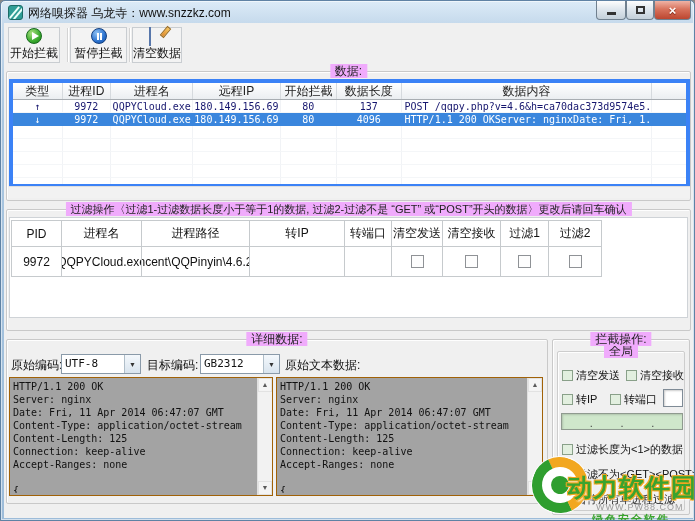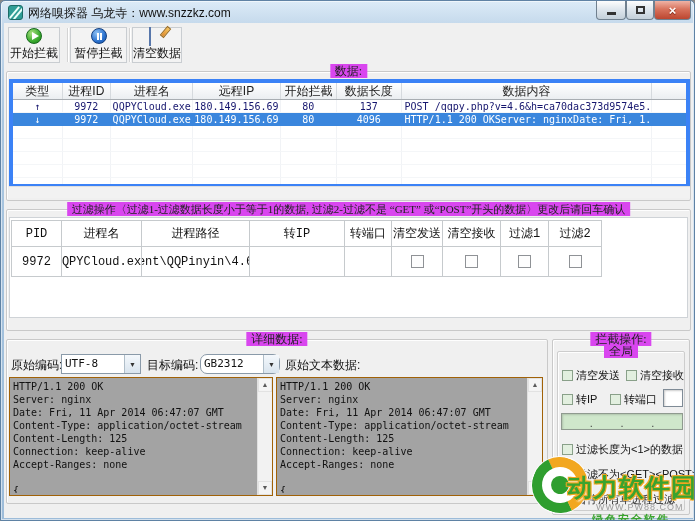--- a/index.html
+++ b/index.html
@@ -39,39 +39,39 @@
     border:1px solid #123f80; }
   .ic-pause::before, .ic-pause::after { content:""; position:absolute; top:4px; width:2px; height:7px; background:#fff; }
   .ic-pause::before { left:5px; } .ic-pause::after { left:8px; }
   .ic-doc { width:13px; height:14px; margin:1px auto; background:
     repeating-linear-gradient(180deg,#fff 0 2px,#9db6dd 2px 3px); border:1px solid #5877ab; }
   .ic-doc::after { content:""; position:absolute; right:-3px; top:-2px; width:3px; height:10px;
     background:linear-gradient(180deg,#f7c65a,#e08a2d); transform:rotate(40deg); border:1px solid #9a6a1e; }
   
   .gb { position:absolute; border:1px solid #c9c9c9; border-radius:2px;
     box-shadow:inset 1px 1px 0 rgba(255,255,255,.9); }
-  .gb-label { position:absolute; top:-8px; left:50%; transform:translateX(-50%); background:#d946ef;
-    padding:0 5px; font-size:12px; color:#222; white-space:nowrap; line-height:14px;font-family:Liberation Serif, serif; }
+  .gb-label { position:absolute; top:-8px; left:50%; transform:translateX(-50%); background:#f0abfc;
+    padding:0 5px; font-size:12px; color:#222; white-space:nowrap; line-height:14px; }
   
   .t1 { position:absolute; background:#fff; border:4px solid #3b82f6; overflow:hidden; }
   .t1-row { display:flex; height:13px; line-height:13px; }
   .t1-head { display:flex; height:17px; line-height:16px; background:linear-gradient(180deg,#ffffff,#ebeef1);
     border-bottom:1px solid #a8adb2; }
   .t1-head .hc { font-size:12px; color:#222; text-align:center; border-right:1px solid #d6dade; overflow:hidden; white-space:nowrap; }
   .t1 .c { font-size:10px; font-family:"DejaVu Sans Mono",monospace; color:#16166e; text-align:center;
     border-right:1px solid #f1f3f6; border-bottom:1px solid #f4f6f8; overflow:hidden; white-space:nowrap; }
   .t1 .c.left { text-align:left; padding-left:3px; }
   .t1-row.sel { background:#3a86dd; }
   .t1-row.sel .c { color:#fff; border-right-color:#3a86dd; border-bottom-color:#3a86dd; }
   .w0{width:50px}.w1{width:49px}.w2{width:83px}.w3{width:88px}.w4{width:57px}.w5{width:65px}.w6{width:253px}
   .w7{width:34px;border-right:none !important;}
   .hscroll { position:absolute; background:#f2f2f2; border-top:1px solid #dfdfdf; }
   
   .panel-white { position:absolute; background:#fff; border:1px solid #cfd3d7; }
-  .t2 { position:absolute; display:flex; flex-direction:column; border-left:1px solid #c6cacd; border-top:1px solid #c6cacd; background:#fff;font-family:Liberation Mono, monospace; }
+  .t2 { position:absolute; display:flex; flex-direction:column; border-left:1px solid #c6cacd; border-top:1px solid #c6cacd; background:#fff; }
   .t2-row { display:flex; }
   .t2 .c { border-right:1px solid #c6cacd; border-bottom:1px solid #c6cacd; font-size:12px; color:#111;
     text-align:center; overflow:hidden; white-space:nowrap; display:flex; align-items:center; justify-content:center; }
   .t2-head .c { height:26px; }
   .t2-body .c { height:30px; }
   .f0{width:50px}.f1{width:80px}.f2{width:108px}.f3{width:95px}.f4{width:47px}.f5{width:51px}.f6{width:58px}.f7{width:48px}.f8{width:53px}
   .cbx { width:13px; height:13px; border:1px solid #8f9296; background:#fdfdfd; display:inline-block; }
   
   .fld-label { position:absolute; font-size:12px; color:#111; white-space:nowrap; }
   .combo { position:absolute; height:20px; background:#fff; border:1px solid #8a9aa9; display:flex; cursor:pointer; }
@@ -269,21 +269,21 @@
 
     <div class="gb" style="left:2px; top:316px; width:542px; height:165px;">
       <span class="gb-label">详细数据:</span>
     </div>
     <span class="fld-label" style="left:7px; top:334px;">原始编码:</span>
     <div class="combo" style="left:57px; top:331px; width:80px;gap:16px;">
       <span class="val">UTF-8</span>
       <span class="drop">▼</span>
     </div>
     <span class="fld-label" style="left:143px; top:334px;">目标编码:</span>
-    <div class="combo" style="left:196px; top:331px; width:80px;border-radius:7px;">
+    <div class="combo" style="left:196px; top:331px; width:80px;">
       <span class="val">GB2312</span>
       <span class="drop">▼</span>
     </div>
     <span class="fld-label" style="left:281px; top:334px;text-align:center;">原始文本数据:</span>
 
     <div class="txtpane" style="left:5px; top:354px; width:264px; height:119px;">
       <pre>HTTP/1.1 200 OK
 Server: nginx
 Date: Fri, 11 Apr 2014 06:47:07 GMT
 Content-Type: application/octet-stream

